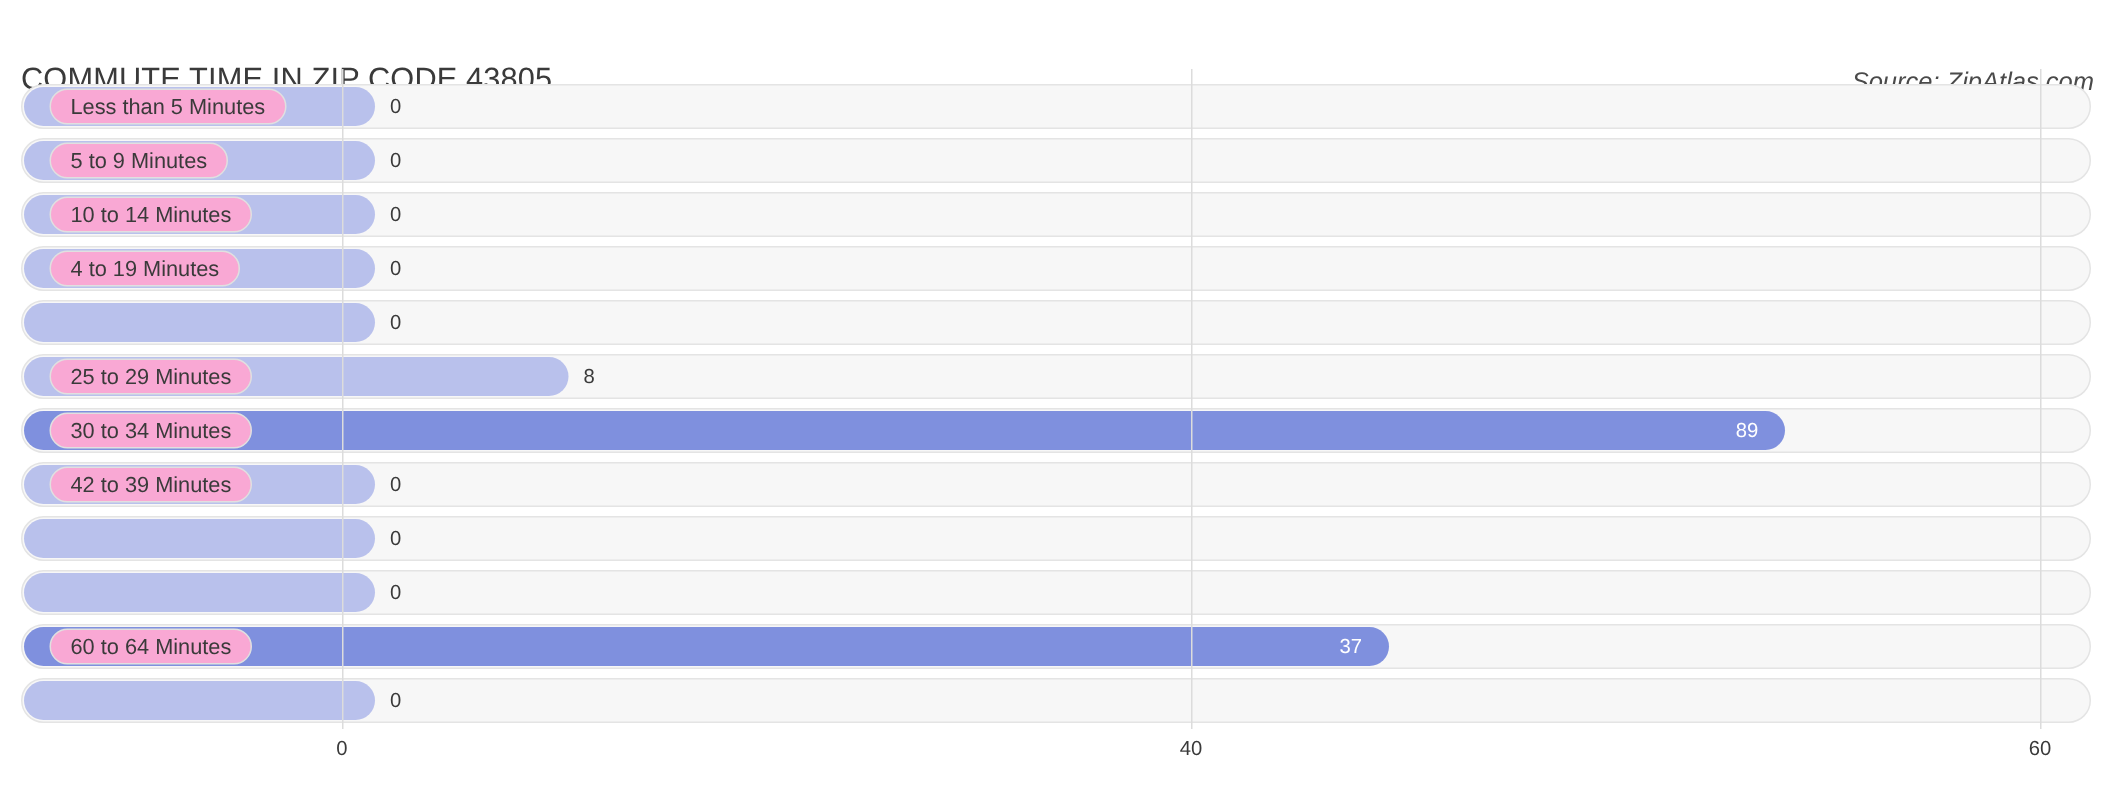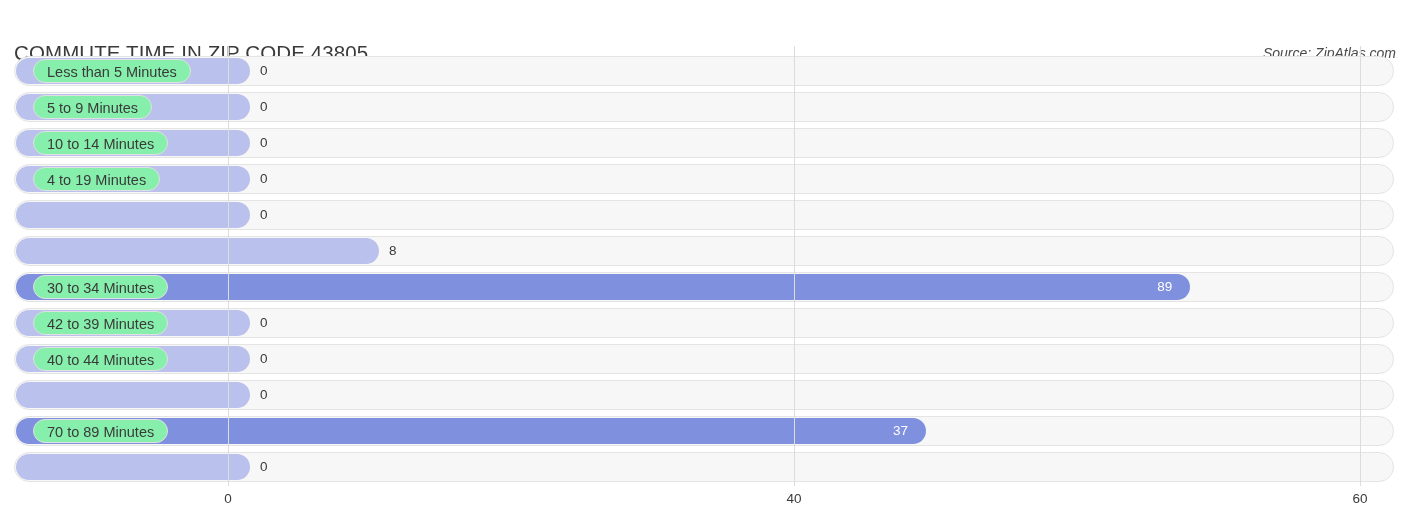--- a/index.html
+++ b/index.html
@@ -31,21 +31,21 @@
     font-size: 20.5px;
     font-weight: 400;
     letter-spacing: 0.1px;
     color: #3a3a3a;
     white-space: nowrap;
   }
   #source-label {
     position: absolute;
     right: 10px;
     top: 14px;
-    font-size: 14px;
+    font-size: 17px;
     font-style: italic;
     color: #4a4a4a;
     white-space: nowrap;
   }
 
   
   #plot {
     position: absolute;
     left: 0;
     top: 46px;
@@ -106,21 +106,21 @@
     color: #3a3a3a;
   }
   .bar-label-pill {
     position: absolute;
     left: 19px;
     top: 3px;
     height: 24px;
     line-height: 24px;
     padding: 0 13px;
     box-sizing: border-box;
-    background: #86efac;
+    background: #f9a8d4;
     border: 1px solid #e0e0e0;
     border-radius: 12px;
     font-size: 14.5px;
     color: #3a3a3a;
     white-space: nowrap;
     z-index: 5;
   }
 
   
   #x-axis {
@@ -177,49 +177,49 @@
     </div>
     <div class="bar-row" style="top: 154px;">
       <div class="bar-track"></div>
       <div class="bar-fill" style="width: 234px; background: rgb(185, 193, 236);"></div>
       <div class="bar-value outside" style="left: 246px;">0</div>
     </div>
     <div class="bar-row" style="top: 190px;">
       <div class="bar-track"></div>
       <div class="bar-fill" style="width: 362.933px; background: rgb(185, 193, 236);"></div>
       <div class="bar-value outside" style="left: 374.933px;">8</div>
+      <div class="bar-label-pill">25 to 29 Minutes</div>
     </div>
     <div class="bar-row" style="top: 226px;">
       <div class="bar-track"></div>
       <div class="bar-fill" style="width: 1174.2px; background: rgb(127, 144, 222);"></div>
       <div class="bar-value inside" style="left: 0px; width: 1158.2px;">89</div>
       <div class="bar-label-pill">30 to 34 Minutes</div>
     </div>
     <div class="bar-row" style="top: 262px;">
       <div class="bar-track"></div>
       <div class="bar-fill" style="width: 234px; background: rgb(185, 193, 236);"></div>
       <div class="bar-value outside" style="left: 246px;">0</div>
       <div class="bar-label-pill">42 to 39 Minutes</div>
     </div>
     <div class="bar-row" style="top: 298px;">
       <div class="bar-track"></div>
       <div class="bar-fill" style="width: 234px; background: rgb(185, 193, 236);"></div>
       <div class="bar-value outside" style="left: 246px;">0</div>
-      <div class="bar-label-pill">40 to 44 Minutes</div>
     </div>
     <div class="bar-row" style="top: 334px;">
       <div class="bar-track"></div>
       <div class="bar-fill" style="width: 234px; background: rgb(185, 193, 236);"></div>
       <div class="bar-value outside" style="left: 246px;">0</div>
     </div>
     <div class="bar-row" style="top: 370px;">
       <div class="bar-track"></div>
       <div class="bar-fill" style="width: 910.067px; background: rgb(127, 144, 222);"></div>
       <div class="bar-value inside" style="left: 0px; width: 894.067px;">37</div>
-      <div class="bar-label-pill">70 to 89 Minutes</div>
+      <div class="bar-label-pill">60 to 64 Minutes</div>
     </div>
     <div class="bar-row" style="top: 406px;">
       <div class="bar-track"></div>
       <div class="bar-fill" style="width: 234px; background: rgb(185, 193, 236);"></div>
       <div class="bar-value outside" style="left: 246px;">0</div>
     </div>
   </div>
 
 <div id="x-axis">
     <div class="tick-label" style="left: 228px;">0</div>

